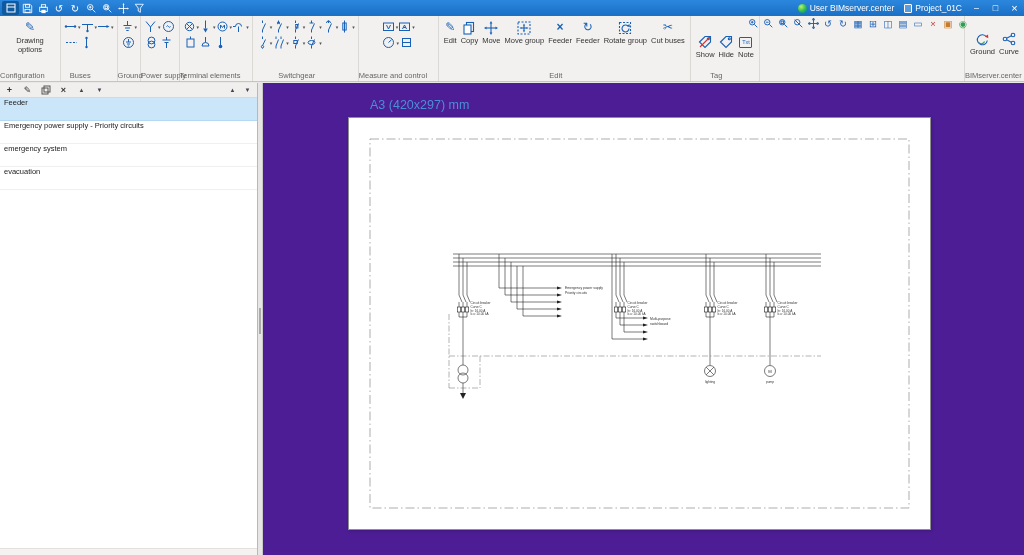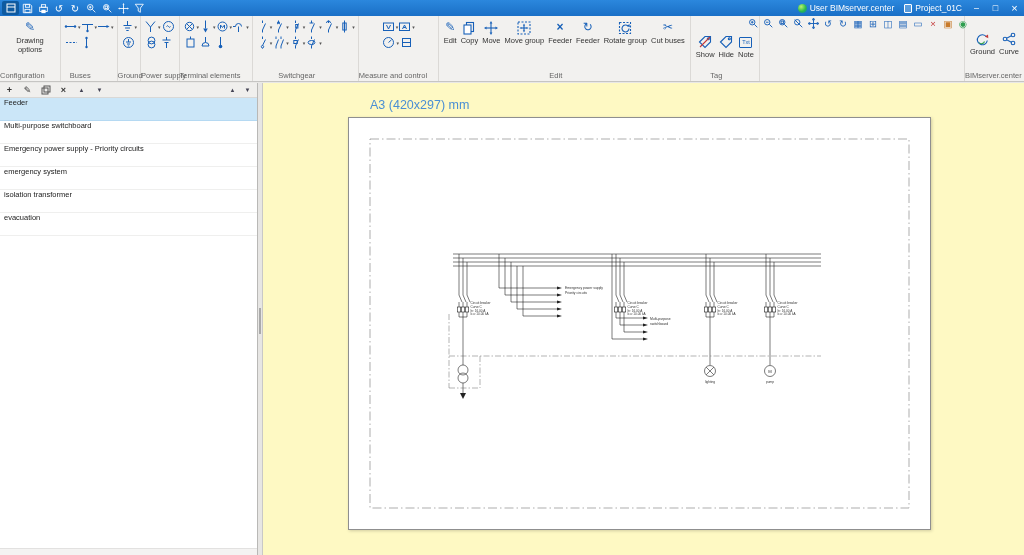--- a/index.html
+++ b/index.html
@@ -68,21 +68,21 @@
 .list{flex:1;overflow:hidden}
 .row{height:23px;line-height:10.5px;padding:0 4px;font-size:7.5px;color:#222;border-bottom:1px solid #efefee;white-space:nowrap;overflow:hidden}
 .row.selected{background:#cbe6f8;border-bottom-color:#b5d9f2}
 .hscroll{height:7px;background:#f4f3f2;border-top:1px solid #e2e1e0;flex:0 0 auto}
 
 
 .splitter{position:absolute;left:258px;width:5px;top:83px;bottom:0;background:#e7e6e4;border-right:1px solid #c9c8c6}
 .splitter .grip{position:absolute;top:225px;left:1px;width:2px;height:26px;background:#aaa}
 
 
-.canvas{position:absolute;top:83px;left:263px;right:0;bottom:0;background:#fef9c3;overflow:hidden}
+.canvas{position:absolute;top:83px;left:263px;right:0;bottom:0;background:#4c1d95;overflow:hidden}
 .sheet{position:absolute;left:85px;top:34px;width:583px;height:413px;background:#fff;border:1px solid #8f8f8f;box-shadow:1px 1px 3px rgba(0,0,0,.18)}
 .sheet-label{position:absolute;left:107px;top:15px;font-size:12.5px;color:#4a8fd4}
 .sheet svg{position:absolute;left:0;top:0;width:581px;height:411px}
 svg text{font-family:"Liberation Sans",sans-serif}
 </style>
 </head>
 <body>
 
 <div class="titlebar">
   <div class="app-btn">
@@ -632,24 +632,22 @@
     <span class="sbtn red-glyph">×</span>
     <span class="sbtn tiny">▲</span>
     <span class="sbtn tiny">▼</span>
     <span class="stool-right">
       <span class="sbtn tiny">▲</span>
       <span class="sbtn tiny">▼</span>
     </span>
   </div>
   <div class="list">
     <div class="row selected">Feeder</div>
-    <div class="row">Multi-purpose switchboard</div>
     <div class="row">Emergency power supply - Priority circuits</div>
     <div class="row">emergency system</div>
-    <div class="row">isolation transformer</div>
     <div class="row">evacuation</div>
   </div>
   <div class="hscroll"></div>
 </div>
 
 <div class="splitter">
     <span class="grip"></span>
   </div>
 
 <div class="canvas">

